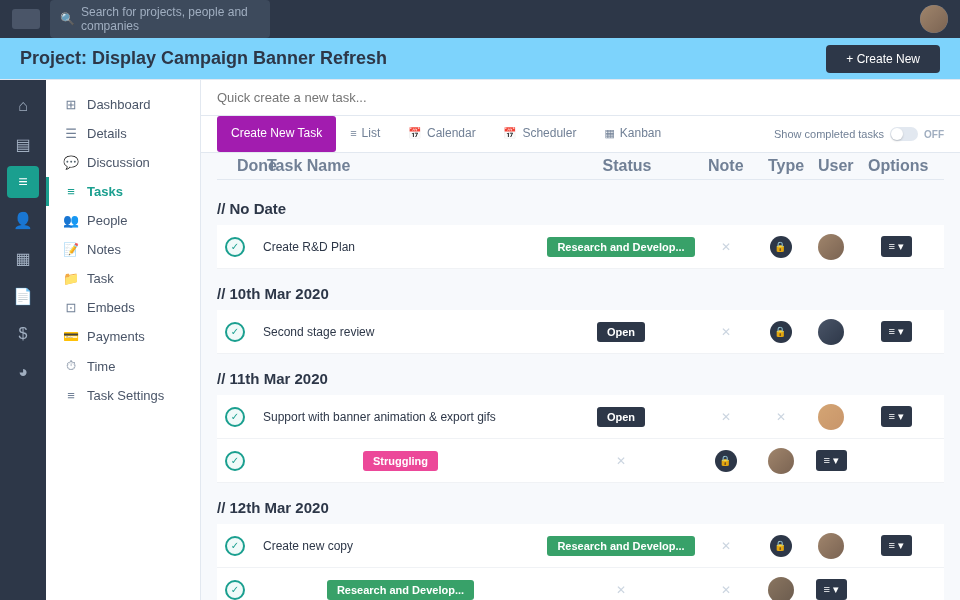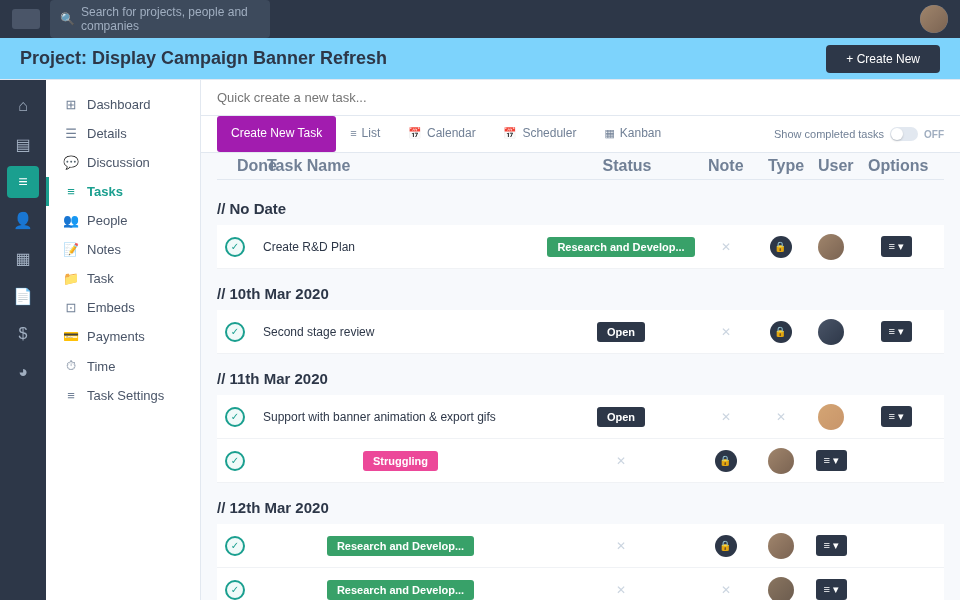--- a/index.html
+++ b/index.html
@@ -294,20 +294,21 @@
           <div class="task-avatar av-brown"></div>
         </div>
         <div class="options-cell">
           <div class="task-menu">≡ ▾</div>
         </div>
       </div>
 
       <div class="section-header">// 12th Mar 2020</div>
       <div class="task-row">
         <div class="task-check done">✓</div>
+        <div class="task-name">Create new copy</div>
         <div class="status-cell">
           <div class="status-badge green">Research and Develop...</div>
         </div>
         <div class="note-cell">
           <span class="task-x">✕</span>
         </div>
         <div class="type-cell">
           <div class="task-lock">🔒</div>
         </div>
         <div class="user-cell">

